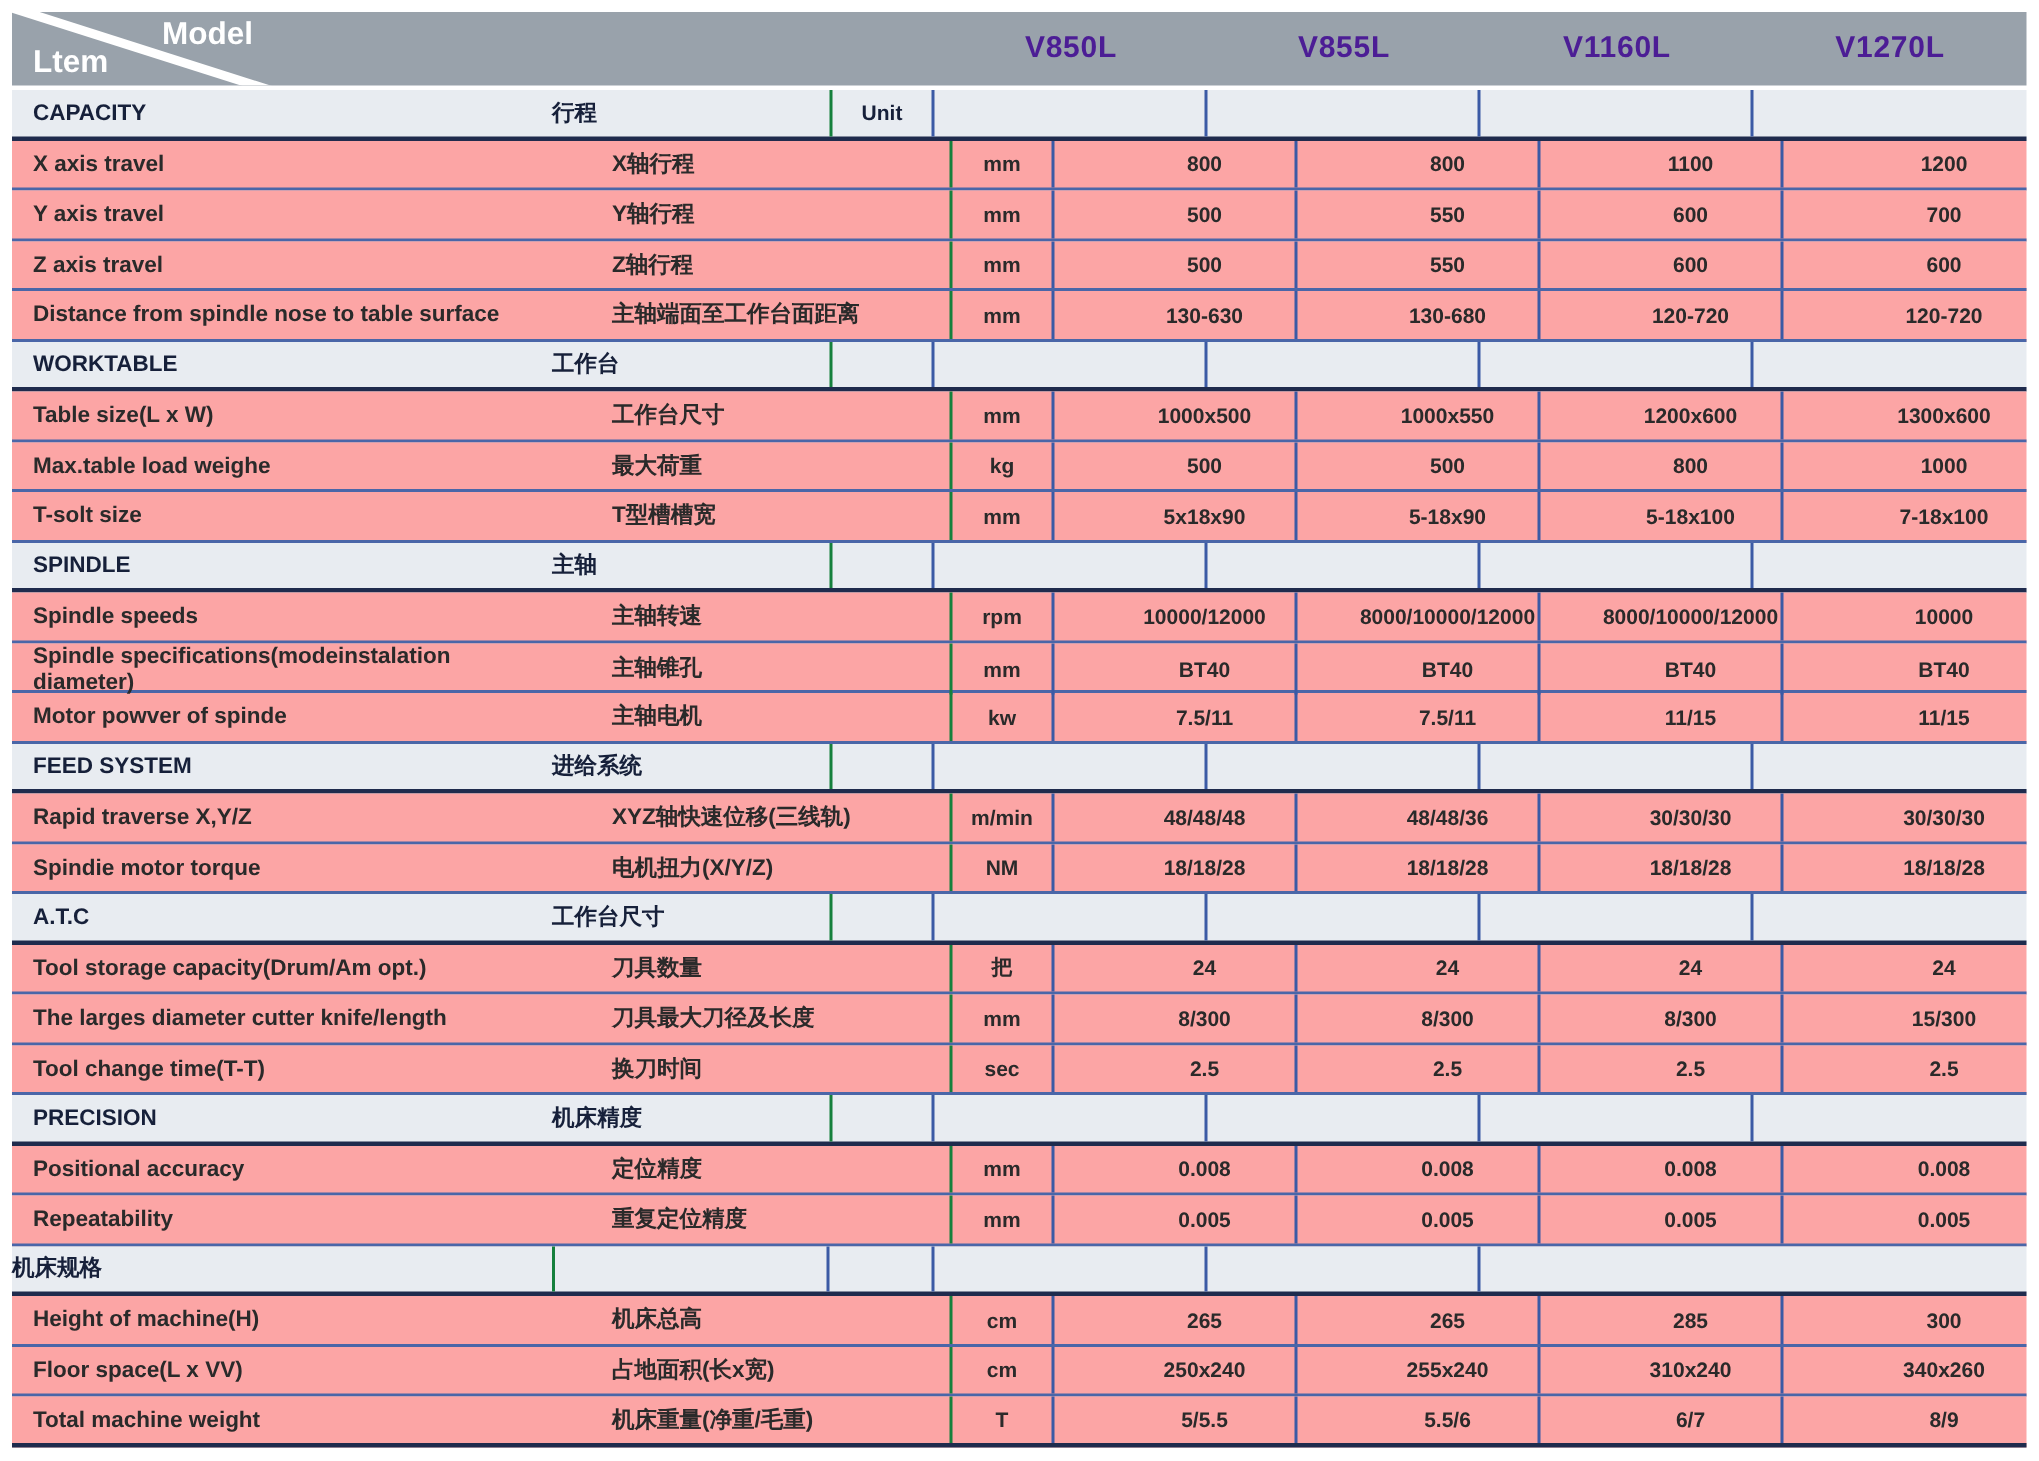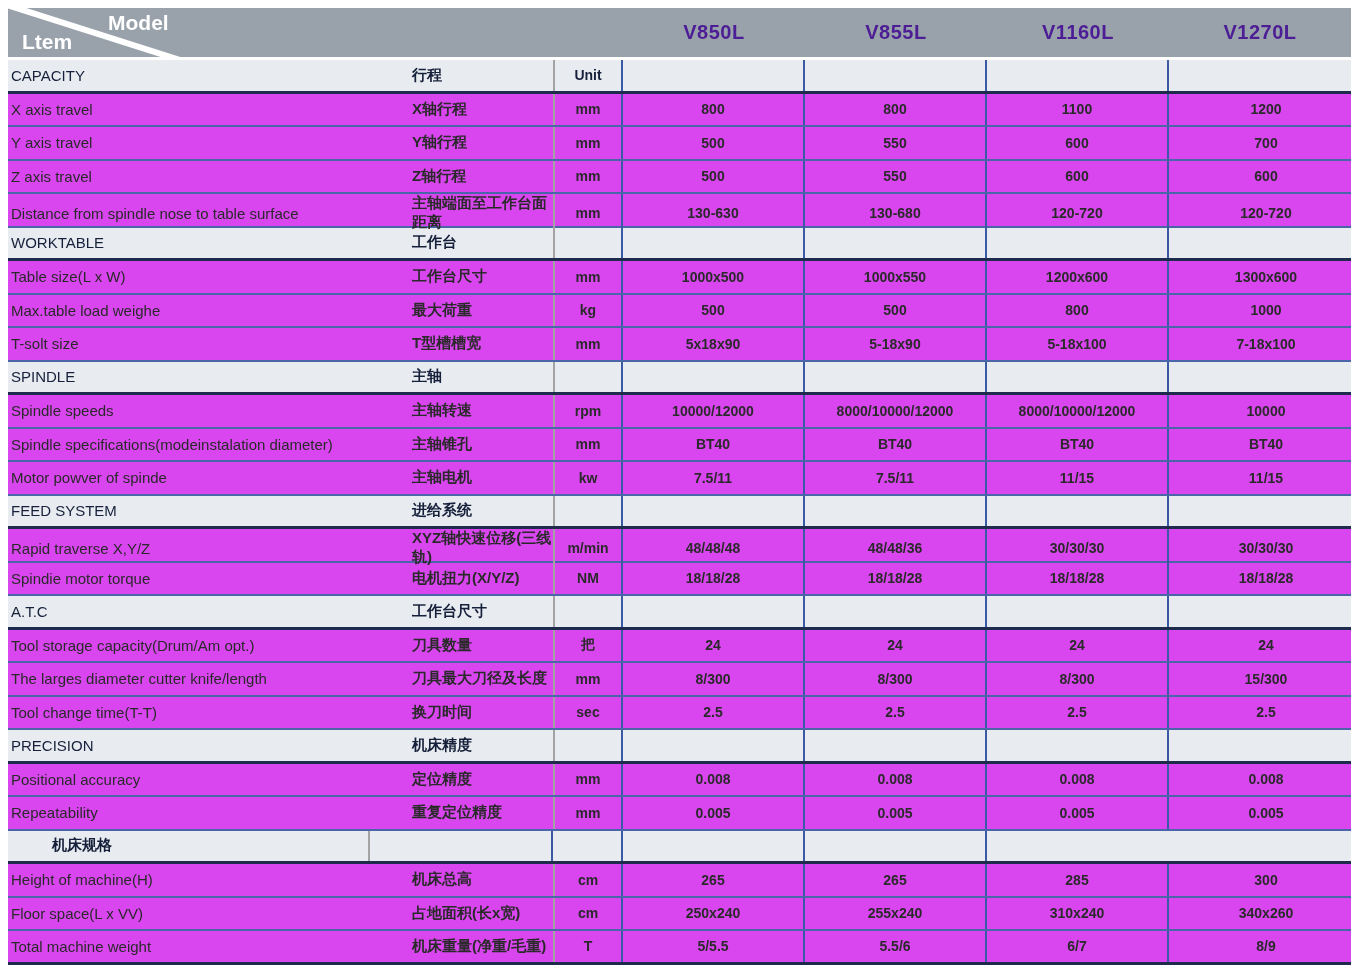--- a/index.html
+++ b/index.html
@@ -45,29 +45,29 @@
 
   
   .row {
     display:grid;
     grid-template-columns:360px 185px 70px repeat(4, 1fr);
     height:33.5px;
     align-items:stretch;
   }
   .row > div { display:flex; align-items:center; }
 
-  .data-row { border-bottom:2px solid #4a66a8; background:#d946ef; }
+  .data-row { border-bottom:2px solid #4a66a8; background:#fca5a5;gap:40px; }
   .section-row { border-bottom:3px solid #1f2b4d; background:#e8ecf1; }
   .bottom-row { border-bottom:3px solid #1f2b4d; }
 
-  .cell-en   { padding-left:3px; font-weight:normal; font-size:15px; color:#2a2a2a; }
-  .cell-cn   { font-weight:bold; font-size:15px; color:#2a2a2a;margin-left:44px; }
+  .cell-en   { padding-left:14px; font-weight:bold; font-size:15px; color:#2a2a2a; }
+  .cell-cn   { font-weight:bold; font-size:15px; color:#2a2a2a; }
   .cell-unit {
     justify-content:center;
-    border-left:2px solid #a3a3a3; border-right:2px solid #3b5aa5;
+    border-left:2px solid #15803d; border-right:2px solid #3b5aa5;
     font-weight:bold; font-size:14px; color:#2a2a2a;
   }
   .cell-val  {
     justify-content:center;
     border-right:2px solid #3b5aa5;
     font-weight:bold; font-size:14px; color:#2a2a2a;
   }
   .cell-val:last-child { border-right:none;margin-left:12px; }
 
   .section-row .cell-en  { font-size:15px; color:#16203a; }

